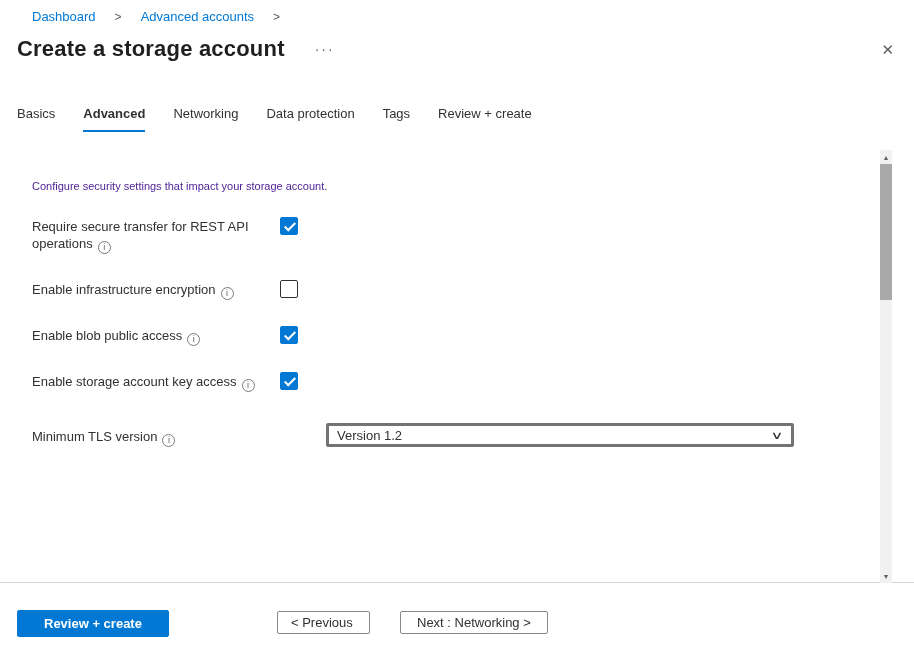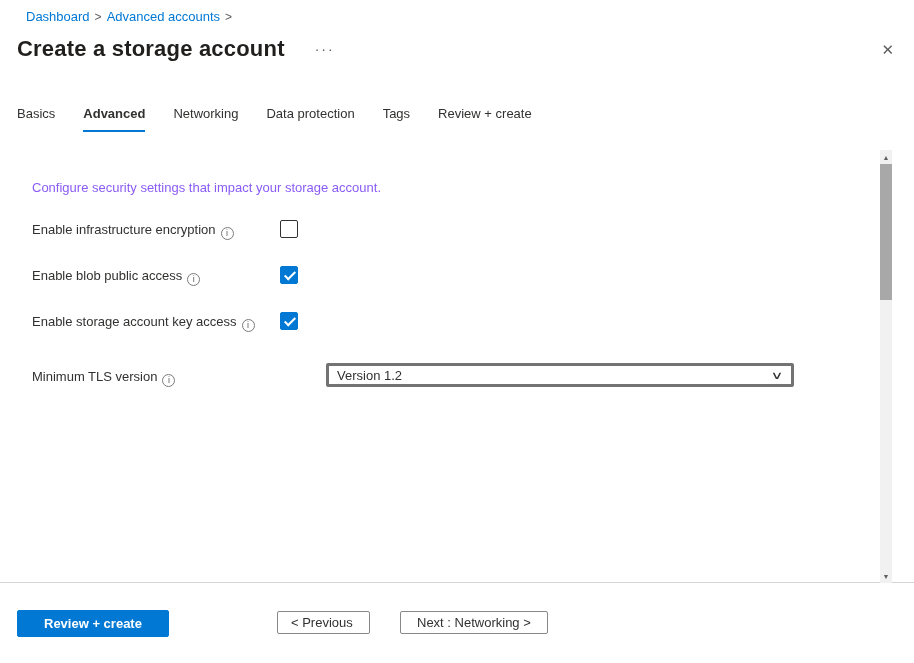--- a/index.html
+++ b/index.html
@@ -7,22 +7,22 @@
   body {
     font-family: "Liberation Sans", sans-serif;
     background: #ffffff;
     color: #323130;
     position: relative;
     overflow: hidden;
   }
 
   
   .breadcrumb {
-    position: absolute; top: 9px; left: 26px;
-    font-size: 13px; display: flex; align-items: center; gap: 5px;
+    position: absolute; top: 9px; left: 32px;
+    font-size: 13px; display: flex; align-items: center; gap: 19px;
   }
   .breadcrumb a { color: #0078d4; text-decoration: none; cursor: pointer; }
   .breadcrumb .sep { color: #605e5c; font-size: 12px; }
 
   
   .title-row {
     position: absolute; top: 36px; left: 17px; right: 20px;
     display: flex; align-items: center;
   }
   .page-title { font-size: 22px; font-weight: 700; color: #201f1e; letter-spacing: .2px; }
@@ -47,21 +47,21 @@
     position: absolute; top: 150px; left: 0; width: 914px; height: 433px;
     border-bottom: 1px solid #d6d4d2;
     overflow: hidden;
   }
   .section-heading {
     margin: 18px 0 0 32px;
     font-size: 14px; font-weight: 700; color: #201f1e;
   }
   .section-desc {
     margin: 30px 0 0 32px;
-    font-size: 13px; color: #8b5cf6;
+    font-size: 11px; color: #4c1d95;
   }
   .form { margin-top: 25px; }
   .row {
     display: flex; align-items: flex-start;
     padding-left: 32px; margin-bottom: 26px;
   }
   .row .label {
     width: 238px; font-size: 13px; line-height: 17px; color: #323130;
     padding-top: 1px;
   }
@@ -153,20 +153,28 @@
   <span class="tab">Data protection</span>
   <span class="tab">Tags</span>
   <span class="tab">Review + create</span>
 </div>
 
 <div class="content">
   <div class="section-desc">Configure security settings that impact your storage account.</div>
 
   <div class="form">
 
+    <div class="row">
+      <div class="label">
+        <span>Require secure transfer for REST API operations</span><span class="info">i</span>
+      </div>
+      <div class="control">
+        <span class="checkbox checked"></span>
+      </div>
+    </div>
 
     <div class="row">
       <div class="label">
         <span>Enable infrastructure encryption</span><span class="info">i</span>
       </div>
       <div class="control">
         <span class="checkbox"></span>
       </div>
     </div>
 

